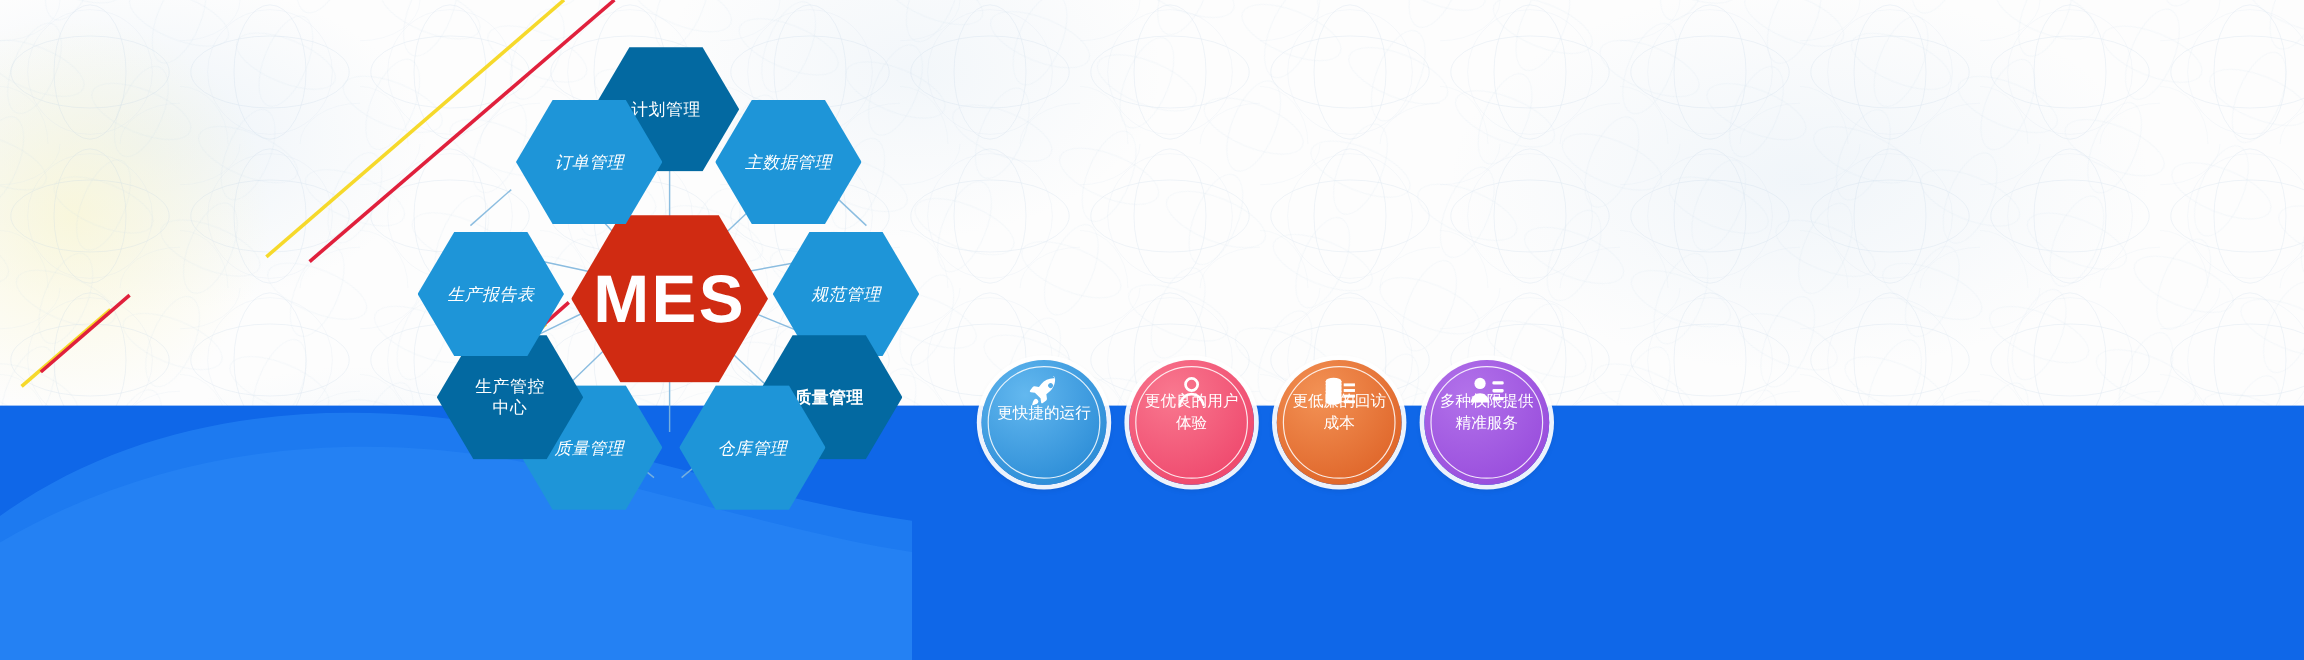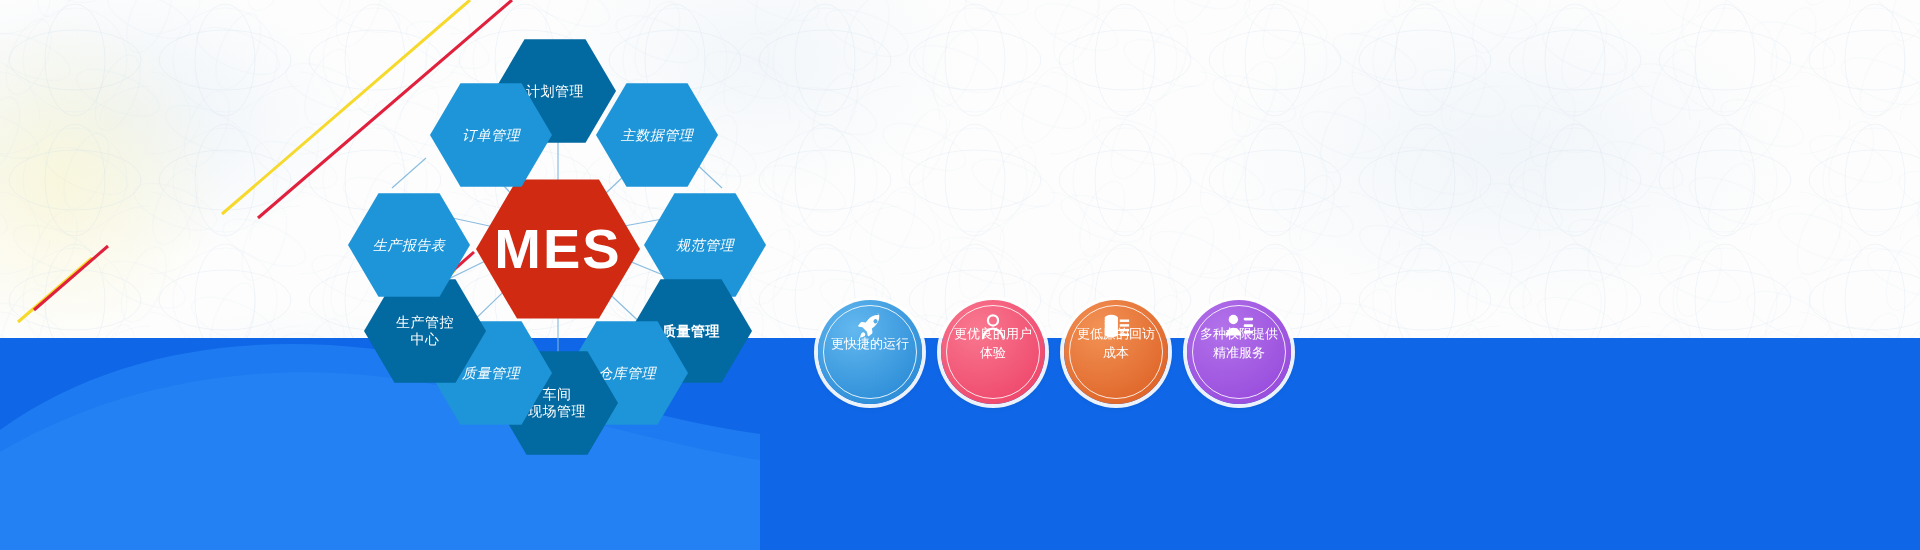--- a/index.html
+++ b/index.html
@@ -173,21 +173,20 @@
 
     <div class="hex blue" style="left:266px;top:62px;width:122px;height:110px;">主数据管理</div>
 
 
     <div class="hex blue" style="left:314px;top:172px;width:122px;height:110px;">规范管理</div>
 
     <div class="hex green" style="left:300px;top:258px;width:122px;height:110px;font-weight:bold;">质量管理</div>
 
     <div class="hex blue" style="left:236px;top:300px;width:122px;height:110px;">仓库管理</div>
 
-    <div class="hex green multiline" style="left:166px;top:330px;width:122px;height:110px;">车间<br>现场管理</div>
 
     <div class="hex blue" style="left:100px;top:300px;width:122px;height:110px;">质量管理</div>
 
     <div class="hex green multiline" style="left:34px;top:258px;width:122px;height:110px;">生产管控<br>中心</div>
 
     <div class="hex blue" style="left:18px;top:172px;width:122px;height:110px;">生产报告表</div>
 
 
     <div class="hex blue" style="left:100px;top:62px;width:122px;height:110px;">订单管理</div>
   </div>

